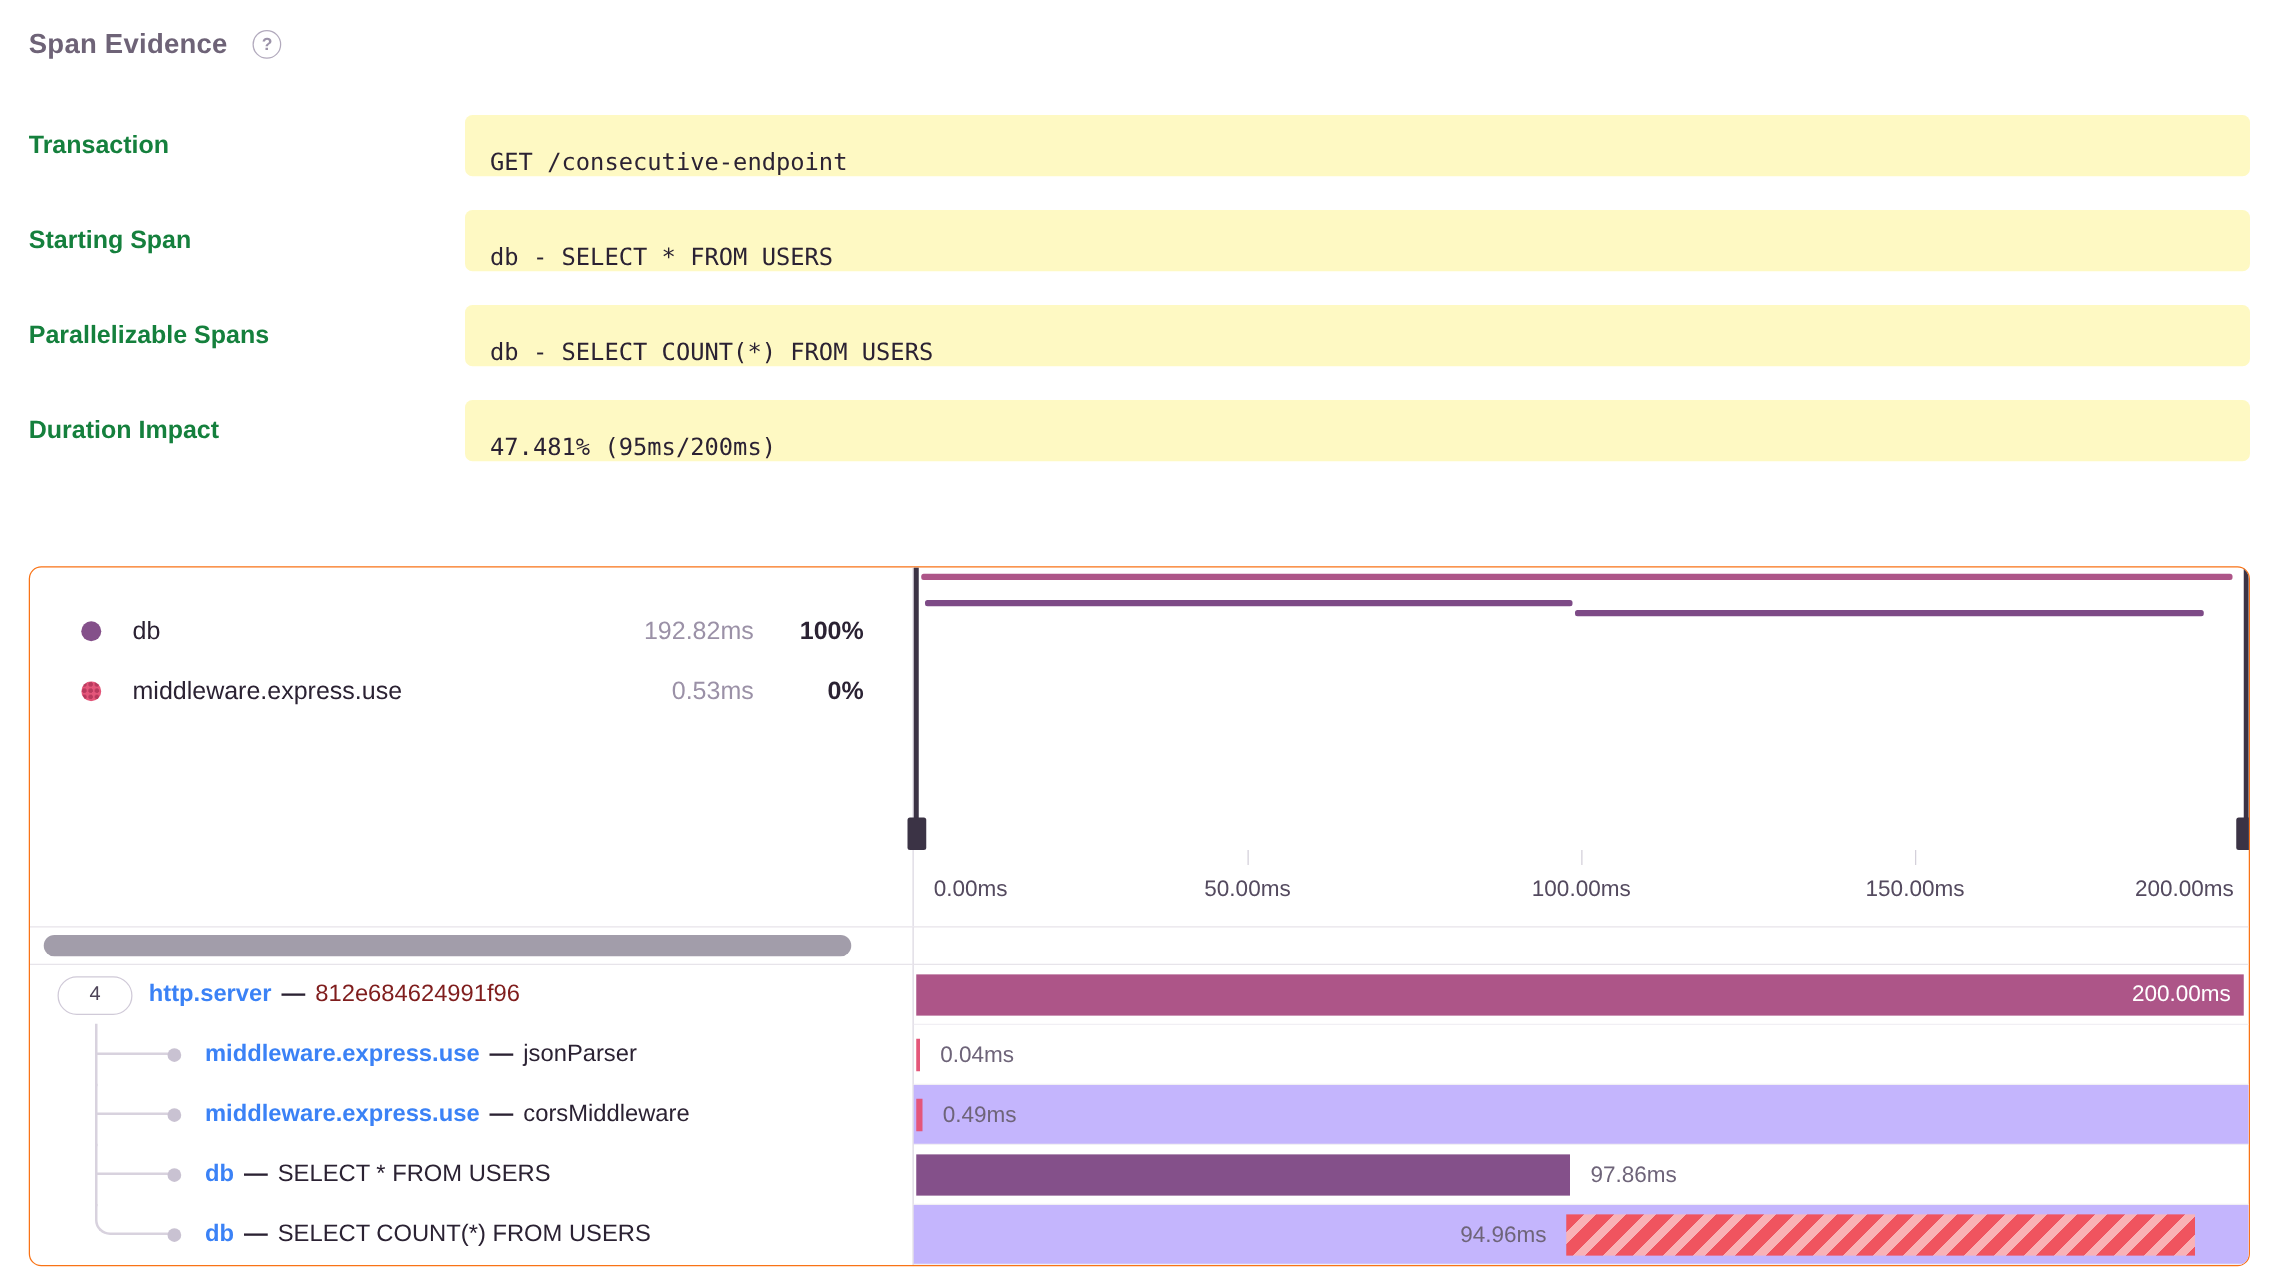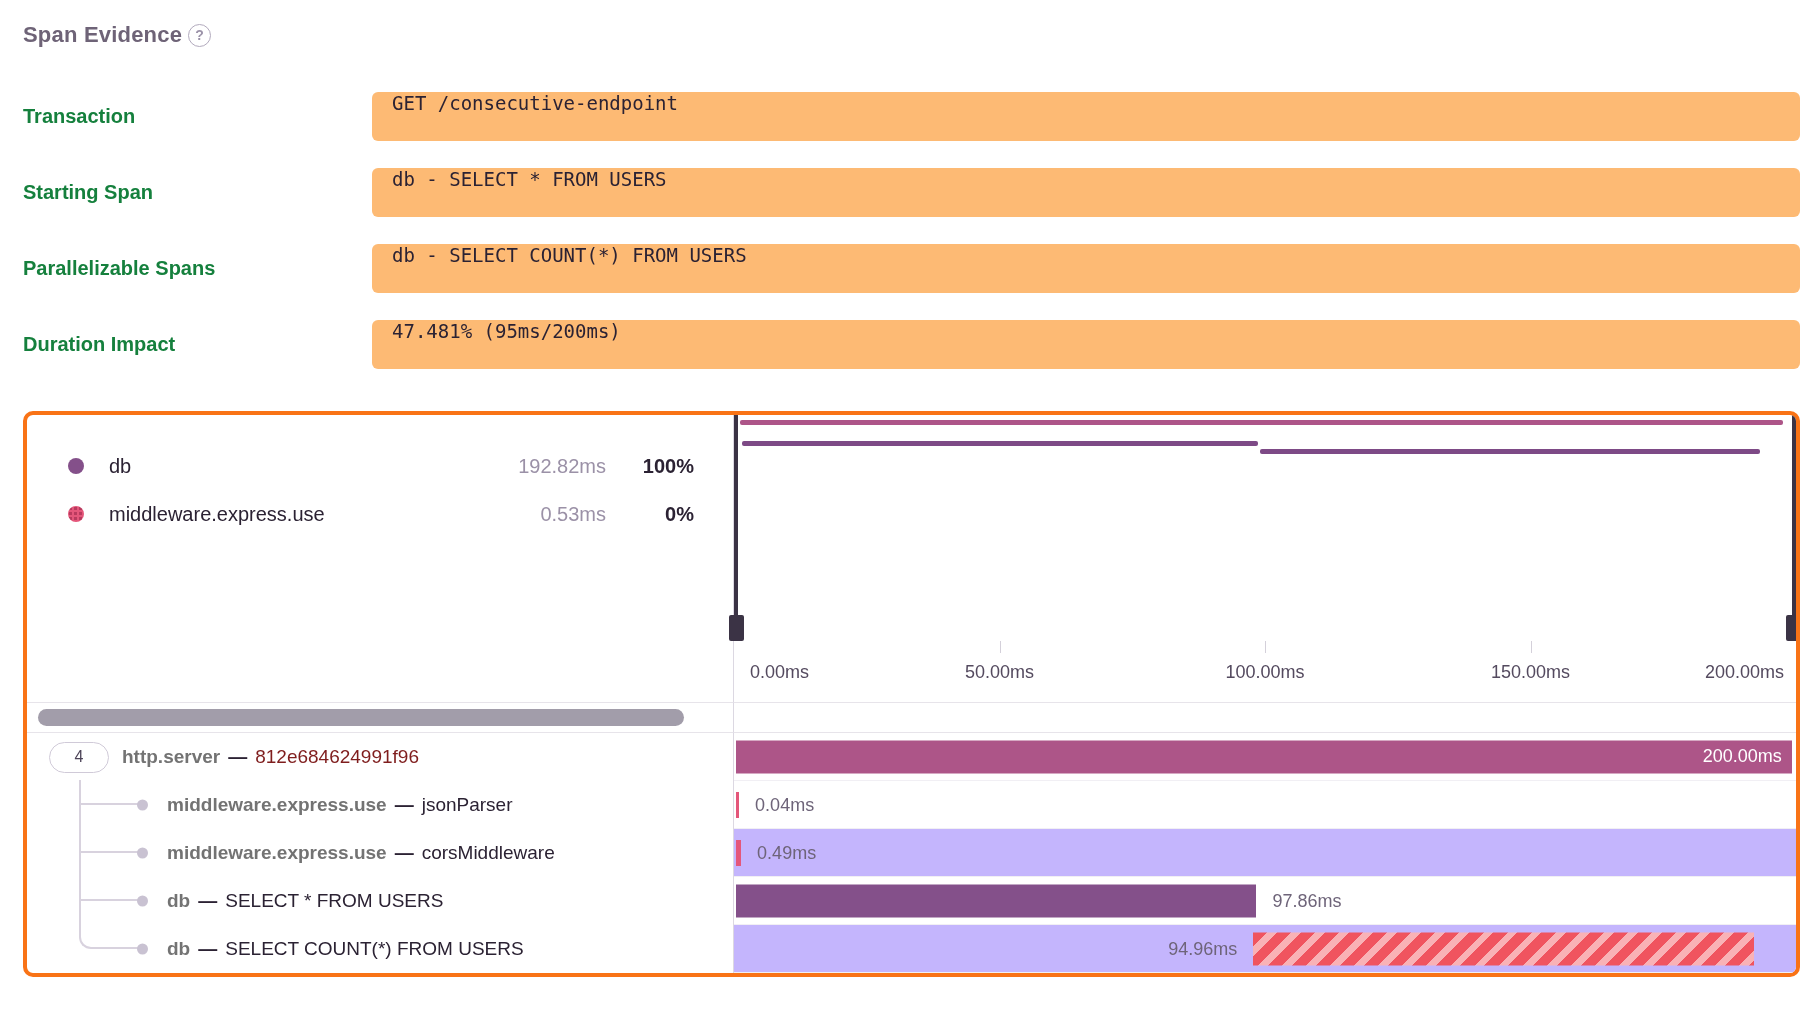--- a/index.html
+++ b/index.html
@@ -4,33 +4,33 @@
 <style>
   * { box-sizing: border-box; }
   html,body { margin:0; padding:0; background:#ffffff; }
   body {
     width:1820px; height:1020px; overflow:hidden;
     padding:22px 20px 0 23px;
     font-family:"Liberation Sans", sans-serif;
     color:#2b2233;
   }
   
-  .hdr { display:flex; align-items:center; gap:6px; margin-bottom:44px; }
+  .hdr { display:flex; align-items:center; gap:20px; margin-bottom:44px; }
   .hdr-title { font-size:22px; font-weight:700; color:#6e6377; letter-spacing:.2px; }
   .help { width:23px; height:23px; border:1.5px solid #b2aabd; border-radius:50%;
           color:#9c93a9; font-size:14px; font-weight:700; display:flex;
           align-items:center; justify-content:center; }
   
   .ev-row { display:flex; align-items:center; margin-bottom:27px; }
   .ev-label { width:349px; font-size:20px; font-weight:700; color:#15803d; }
-  .ev-value { flex:1; height:49px; background:#fdba74; border-radius:6px;
-              display:flex; align-items:flex-start; padding:0 20px; }
+  .ev-value { flex:1; height:49px; background:#fef9c3; border-radius:6px;
+              display:flex; align-items:flex-end; padding:0 20px; }
   .mono { font-family:"DejaVu Sans Mono", monospace; font-size:19px; color:#2b2233; }
   
-  .panel { margin-top:42px; border:4px solid #f97316; border-radius:10px;
+  .panel { margin-top:84px; border:1px solid #f97316; border-radius:10px;
            display:grid; grid-template-columns:706px 1fr;
            grid-template-rows:226px 61px 31px 240px; overflow:hidden; background:#fff; }
   .cell-legend { grid-column:1; grid-row:1 / span 2; padding-top:27px; }
   .cell-minimap { grid-column:2; grid-row:1; position:relative; border-left:1px solid #dcd8e2; }
   .cell-axis { grid-column:2; grid-row:2; position:relative; border-left:1px solid #dcd8e2; }
   .cell-scroll-l { grid-column:1; grid-row:3; position:relative;
                    border-top:1px solid #e7e4ea; border-bottom:1px solid #e7e4ea; }
   .cell-scroll-r { grid-column:2; grid-row:3; border-left:1px solid #dcd8e2;
                    border-top:1px solid #e7e4ea; border-bottom:1px solid #e7e4ea; }
   .cell-tree-l { grid-column:1; grid-row:4; }
@@ -61,21 +61,21 @@
   .tr-right.alt { background:#c4b5fd; }
   .pill { margin-left:22px; width:60px; height:31px; border:1.5px solid #d0cad8;
           border-radius:16px; display:flex; align-items:center; justify-content:center;
           font-size:16px; color:#4d4458; background:#fff; position:relative; z-index:2; }
   .conn-elbow { position:absolute; left:52px; top:-1px; width:64px; height:calc(50% + 1px);
                 border-left:2px solid #d8d2de; border-bottom:2px solid #d8d2de; }
   .conn-elbow.last { border-bottom-left-radius:12px; }
   .conn-cont { position:absolute; left:52px; top:50%; height:calc(50% + 1px); width:2px; background:#d8d2de; }
   .conn-dot { position:absolute; left:110px; top:50%; transform:translateY(-50%);
               width:11px; height:11px; border-radius:50%; background:#c9c2d2; }
-  .op { font-size:19px; font-weight:700; color:#737373; white-space:nowrap; }
+  .op { font-size:19px; font-weight:700; color:#3b82f6; white-space:nowrap; }
   .tr-left .op.root { margin-left:13px; }
   .tr-left .op.child { margin-left:140px; }
   .dash { font-size:19px; font-weight:700; color:#2b2233; margin:0 8px; }
   .desc { font-size:19px; color:#2b2233; white-space:nowrap; }
   .desc.muted { color:#7f1d1d; }
   .bar { position:absolute; top:50%; transform:translateY(-50%); height:33px; }
   .bar.sliver { height:26px; }
   .bar-label { position:absolute; top:50%; transform:translateY(-50%);
                font-size:18px; color:#6e6479; white-space:nowrap; }
   .bar-label.inside { right:10px; left:auto; color:#ffffff; }

